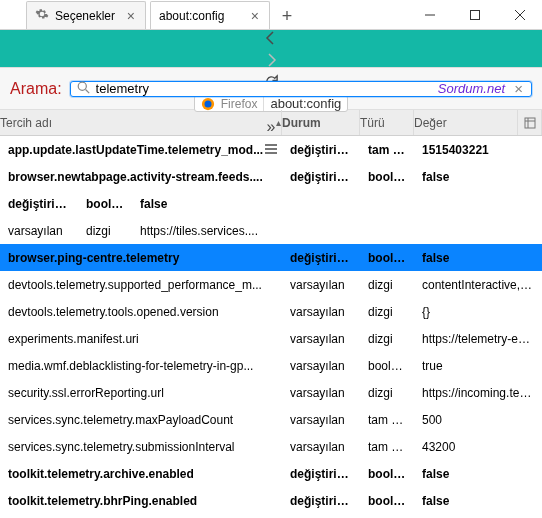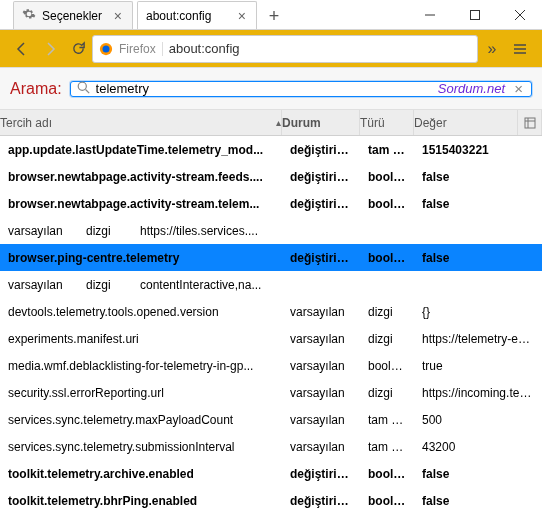--- a/index.html
+++ b/index.html
@@ -1,31 +1,31 @@
 <!DOCTYPE html>
 <html><head>
 <meta charset="utf-8">
 <style>
 * { margin: 0; padding: 0; box-sizing: border-box; font-family: "Segoe UI", Tahoma, sans-serif; }
 body { width: 542px; height: 518px; background: #f0f0f0; overflow: hidden; }
 
 
 .titlebar { height: 30px; background: #fff; display: flex; border-bottom: 1px solid #d4d4d4; }
-.tabs-area { flex: 1; display: flex; align-items: flex-end; padding-left: 13px; }
+.tabs-area { flex: 1; display: flex; align-items: flex-end; padding-left: 26px; }
 .tab { height: 28px; display: flex; align-items: center; padding: 0 8px; font-size: 12px; gap: 6px; border: 1px solid #ccc; border-bottom: none; background: #f5f5f5; border-radius: 2px 2px 0 0; margin-right: 4px; min-width: 120px; max-width: 140px; cursor: pointer; }
 .tab.active { background: #fff; }
 .tab .lbl { flex: 1; white-space: nowrap; overflow: hidden; text-overflow: ellipsis; }
 .tab .x { color: #666; font-size: 14px; padding: 0 2px; }
 .newtab { width: 26px; height: 26px; display: flex; align-items: center; justify-content: center; color: #555; font-size: 18px; cursor: pointer; }
 .winbtns { display: flex; }
 .winbtn { width: 45px; height: 30px; display: flex; align-items: center; justify-content: center; color: #333; cursor: pointer; }
 .winbtn svg { width: 10px; height: 10px; }
 
 
-.navbar { height: 38px; background: #eab308; display: flex; align-items: center; padding: 0 8px; border-bottom: 1px solid #ddd; }
+.navbar { height: 38px; background: #14b8a6; display: flex; align-items: center; padding: 0 8px; gap: 6px; border-bottom: 1px solid #ddd; flex-direction: column; }
 .navbtn { width: 28px; height: 28px; display: flex; align-items: center; justify-content: center; border-radius: 3px; cursor: pointer; color: #4a4a4a; }
 .navbtn.disabled { color: #bbb; }
 .urlbar { flex: 1; height: 28px; border: 1px solid #ccc; border-radius: 3px; background: #fff; display: flex; align-items: center; padding: 0 6px; gap: 6px; }
 .fx-icon { width: 14px; height: 14px; display: flex; align-items: center; justify-content: center; }
 .fx-text { color: #888; font-size: 12px; border-right: 1px solid #ddd; padding-right: 6px; }
 .url-text { font-size: 13px; color: #333; flex: 1; }
 
 
 .searchrow { height: 42px; background: #f7f7f7; display: flex; align-items: center; padding: 0 10px; gap: 8px; border-bottom: 1px solid #e0e0e0; }
 .searchlbl { font-size: 16px; color: #b91c1c; }
@@ -177,37 +177,37 @@
       <div class="cell type">tam sayı</div>
       <div class="cell value">1515403221</div>
     </div>
     <div class="row modified">
       <div class="cell name">browser.newtabpage.activity-stream.feeds....</div>
       <div class="cell status">değiştirilmiş</div>
       <div class="cell type">boolean</div>
       <div class="cell value">false</div>
     </div>
     <div class="row modified">
-      <div class="cell name">browser.newtabpage.activity-stream.telem...</div>
       <div class="cell status">değiştirilmiş</div>
       <div class="cell type">boolean</div>
       <div class="cell value">false</div>
     </div>
     <div class="row">
       <div class="cell status">varsayılan</div>
       <div class="cell type">dizgi</div>
       <div class="cell value">https://tiles.services....</div>
     </div>
     <div class="row modified selected">
       <div class="cell name">browser.ping-centre.telemetry</div>
       <div class="cell status">değiştirilmiş</div>
       <div class="cell type">boolean</div>
       <div class="cell value">false</div>
     </div>
     <div class="row">
+      <div class="cell name">devtools.telemetry.supported_performance_m...</div>
       <div class="cell status">varsayılan</div>
       <div class="cell type">dizgi</div>
       <div class="cell value">contentInteractive,na...</div>
     </div>
     <div class="row">
       <div class="cell name">devtools.telemetry.tools.opened.version</div>
       <div class="cell status">varsayılan</div>
       <div class="cell type">dizgi</div>
       <div class="cell value">{}</div>
     </div>

